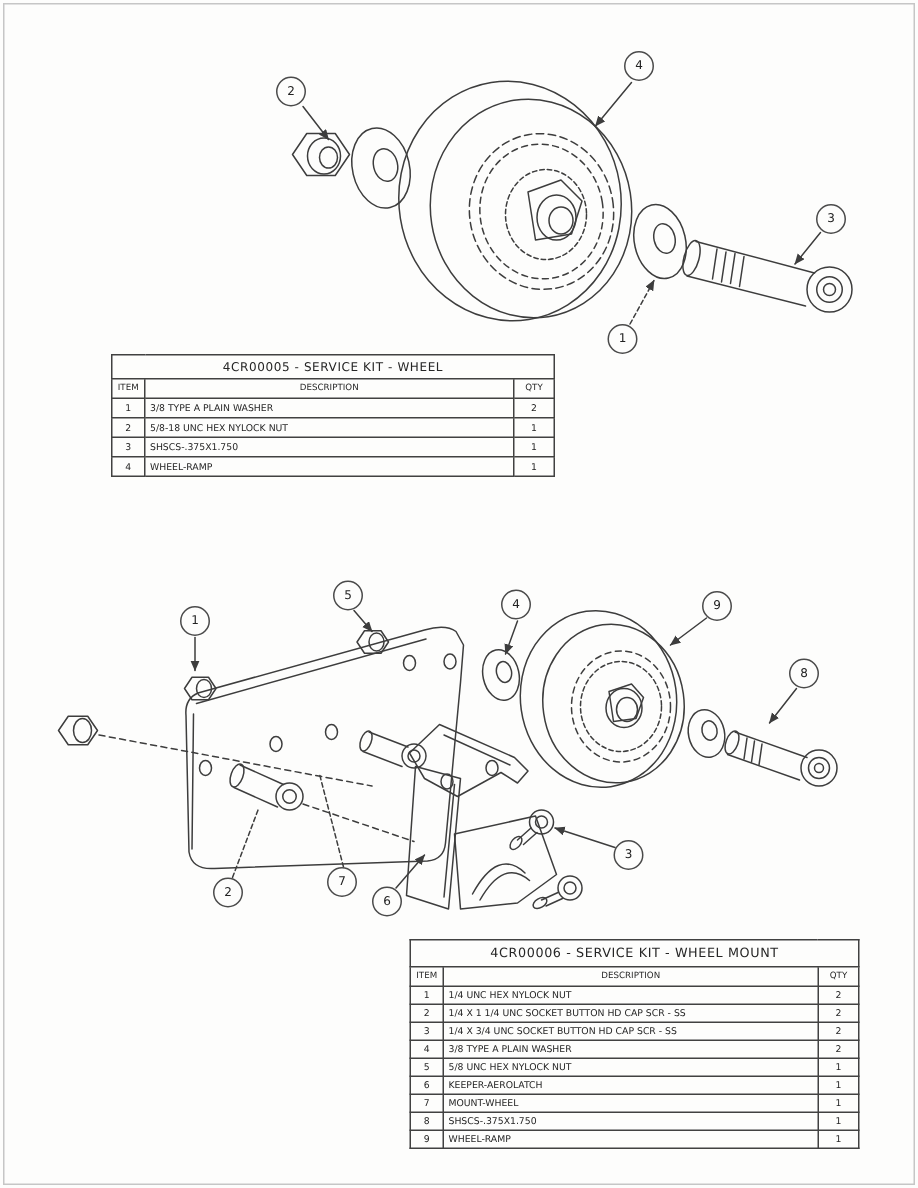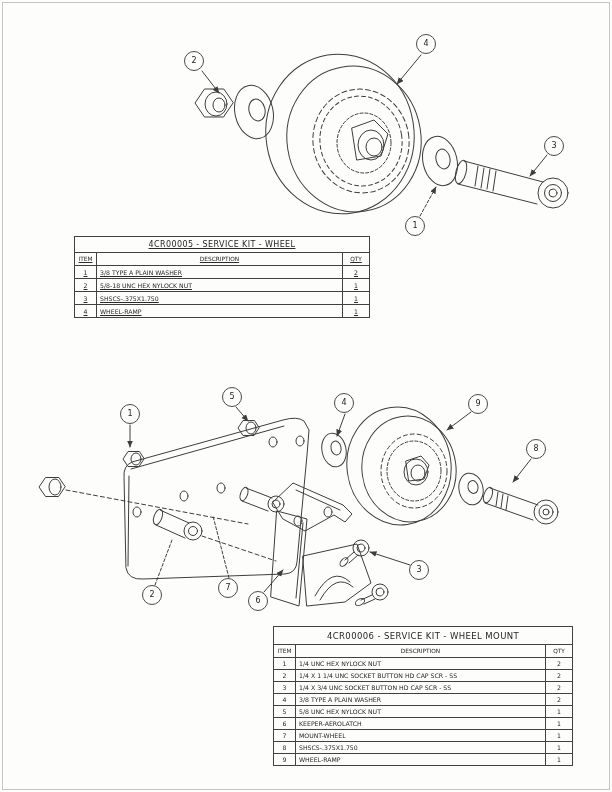--- a/index.html
+++ b/index.html
@@ -16,21 +16,21 @@
     font-size:8px;line-height:18px;text-align:center;color:#222;
   }
   table.parts-table{
     position:absolute;z-index:4;border-collapse:collapse;background:#fdfdfc;
     table-layout:fixed;
   }
   table.parts-table th,table.parts-table td{
     border:1px solid #414141;margin:0;overflow:hidden;white-space:nowrap;
     font-weight:normal;color:#262626;
   }
-  .t1{left:74px;top:236px;width:296px;text-decoration:underline;}
+  .t1{left:74px;top:236px;width:296px;}
   .t2{left:273px;top:626px;width:300px;padding-left:16px;}
   tr.title-row th{height:13px;font-size:8px;text-align:center;letter-spacing:.4px;border-bottom-width:1.5px;}
   .t2 tr.title-row th{height:15px;font-size:8.5px;}
   tr.head-row th{height:10px;font-size:5.8px;text-align:center;border-bottom-width:1.2px;}
   td{font-size:6.2px;}
   .t1 td{height:10px;}
   .t2 td{height:9px;}
   col.c-item{width:22px;}
   col.c-desc{width:auto;}
   col.c-qty{width:27px;}

